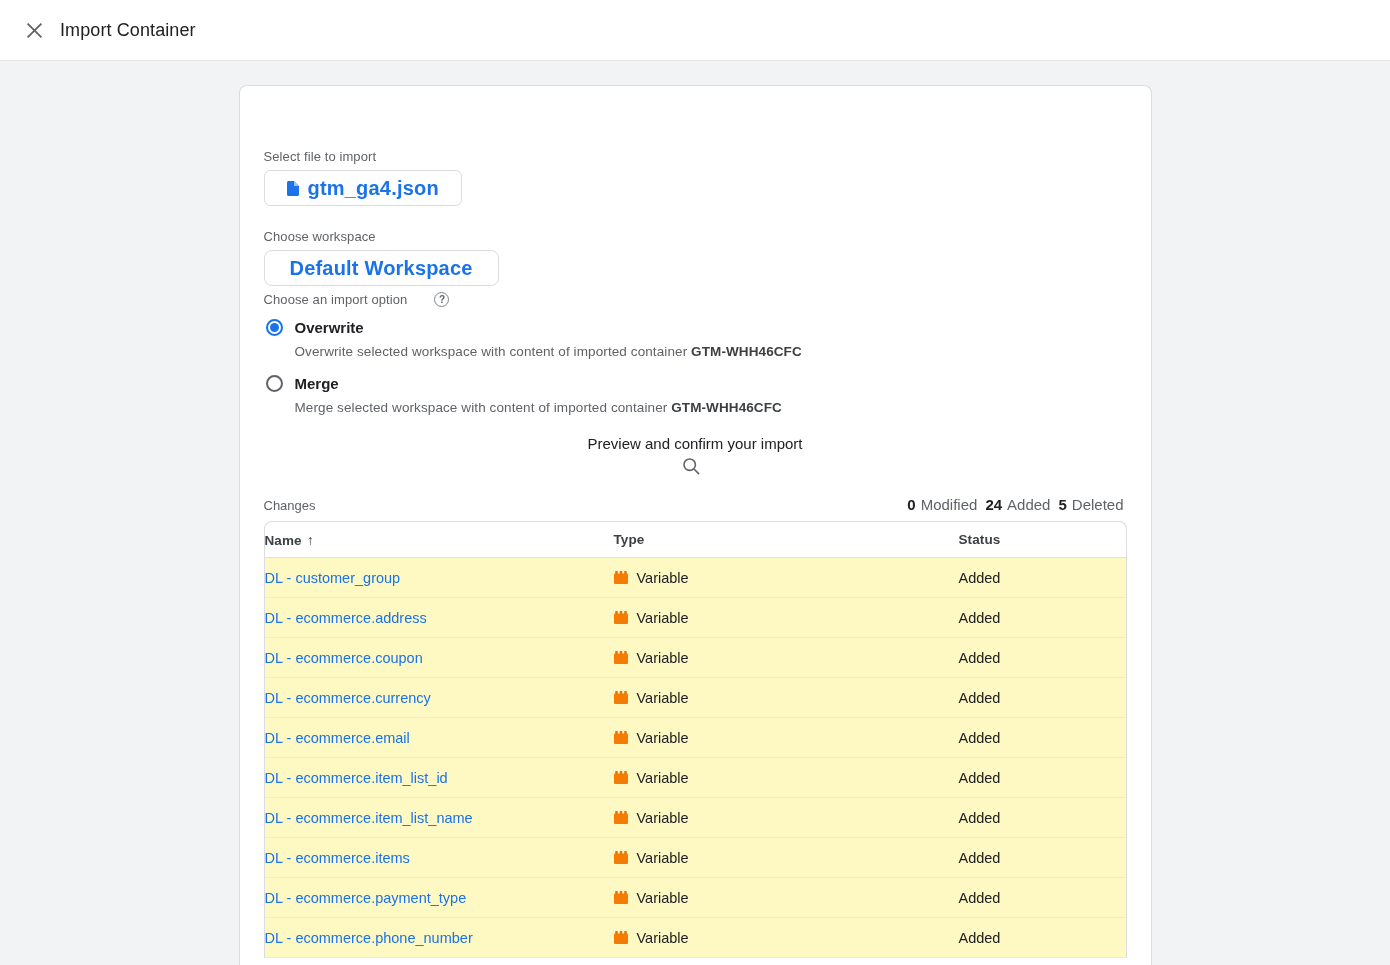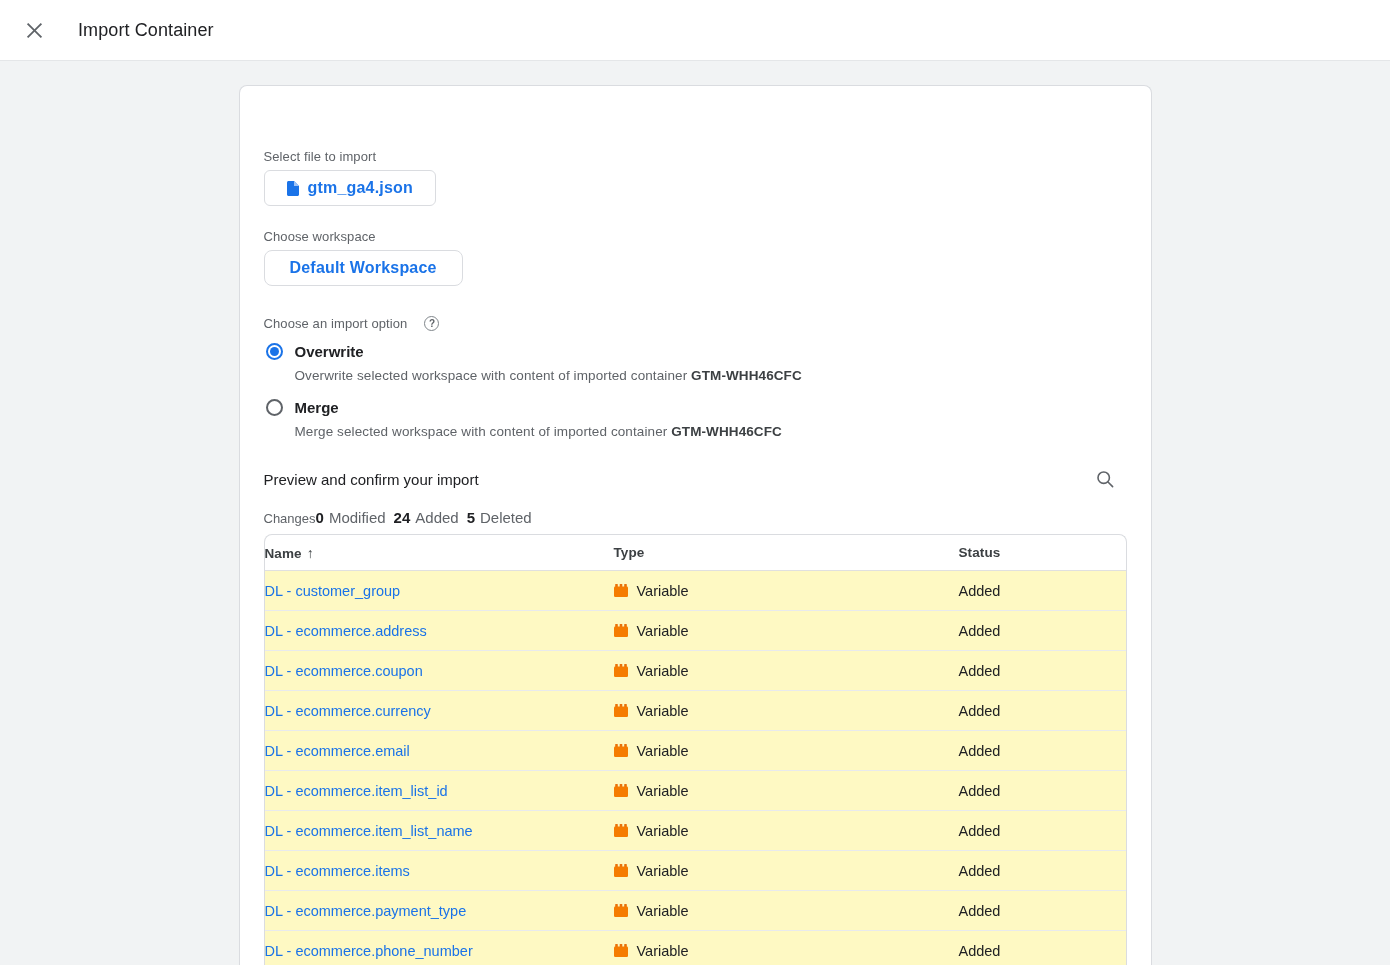--- a/index.html
+++ b/index.html
@@ -22,21 +22,21 @@
   .close-btn {
     width: 36px; height: 36px;
     background: none; border: none; cursor: pointer;
     display: flex; align-items: center; justify-content: center;
     margin-left: -8px;
   }
   .topbar-title {
     font-size: 18px;
     font-weight: 400;
     color: #202124;
-    margin-left: 26px;
+    margin-left: 8px;
     letter-spacing: 0.1px;
   }
 
   
   .page { display: flex; justify-content: center; }
   .card {
     width: 913px;
     margin-top: 24px;
     height: 941px;
     background: #ffffff;
@@ -64,32 +64,32 @@
     align-items: center;
     gap: 9px;
     height: 36px;
     margin-top: 6px;
     padding: 0 22px;
     background: #fff;
     border: 1px solid #dadce0;
     border-radius: 6px;
     color: #1a73e8;
     font-family: "Liberation Sans", sans-serif;
-    font-size: 16px;
+    font-size: 20px;
     font-weight: bold;
     letter-spacing: 0.2px;
     cursor: pointer;
   }
   .workspace-btn { border-radius: 8px; padding: 17px 25px; text-align: right; }
 
   .option-label-row {
     display: flex;
     align-items: center;
-    gap: 17px;
-    margin-top: 30px;
+    gap: 27px;
+    margin-top: 6px;
   }
   .option-label-row .field-label { margin-top: 0; }
   .help-icon {
     width: 15px; height: 15px;
     border: 1.5px solid #80868b;
     border-radius: 50%;
     color: #5f6368;
     font-size: 10px;
     font-weight: bold;
     display: inline-flex;
@@ -122,34 +122,35 @@
     color: #5f6368;
     letter-spacing: 0.1px;
   }
   .radio-desc .container-id { font-weight: bold; color: #3c4043; }
 
   
   .preview-header {
     display: flex;
     align-items: center;
     justify-content: space-between;
-    margin-top: 26px;
+    margin-top: 20px;
+    flex-direction: column;
   }
   .preview-heading { font-size: 15px; font-weight: 400; color: #202124; }
   .search-btn {
     background: none; border: none; cursor: pointer;
     width: 28px; height: 28px;
     display: flex; align-items: center; justify-content: center;
     margin-right: 8px;
   }
 
   .changes-row {
     display: flex;
     align-items: baseline;
-    justify-content: flex-start;
+    justify-content: space-between;
     margin-top: 16px;
   }
   .changes-label { font-size: 13px; color: #5f6368; }
   .summary { display: flex; align-items: baseline; gap: 5px; }
   .summary .num { font-size: 15px; font-weight: bold; color: #202124; }
   .summary .word { font-size: 15px; color: #5f6368; margin-right: 3px; }
 
   
   .changes-table {
     margin-top: 8px;

